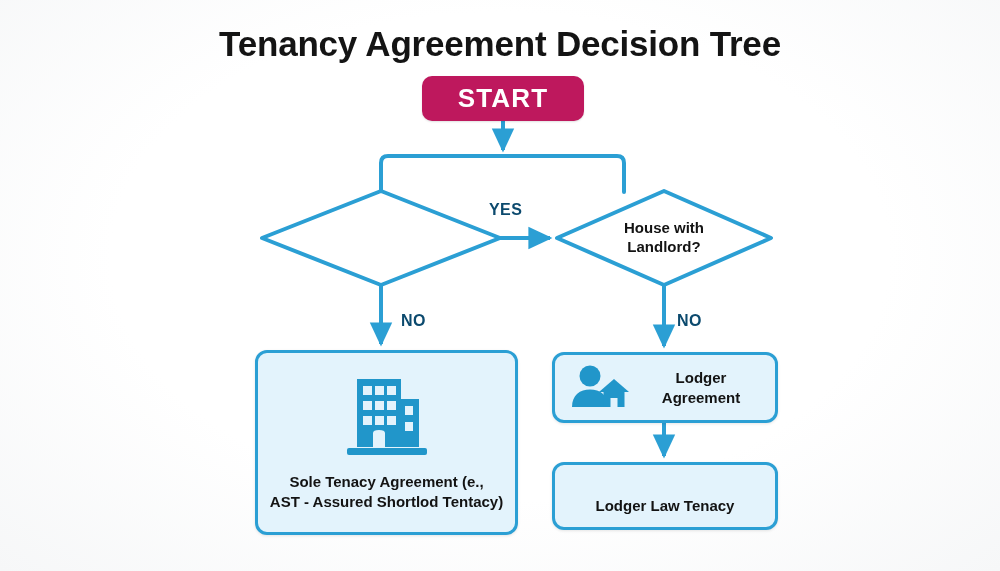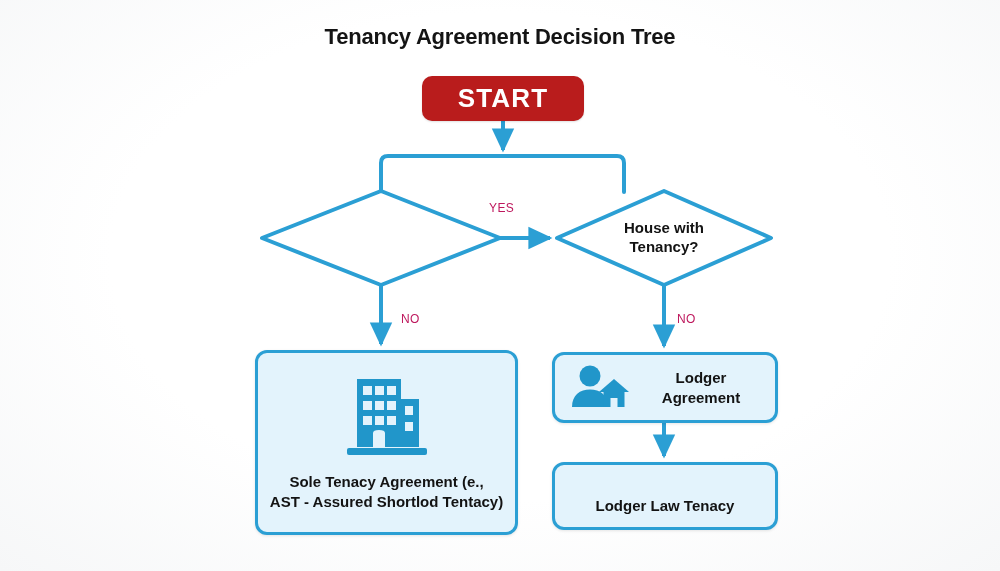--- a/index.html
+++ b/index.html
@@ -30,21 +30,21 @@
     position: absolute;
     inset: 0;
   }
 
   #title {
     position: absolute;
     left: 0;
     right: 0;
     top: 24px;
     text-align: center;
-    font-size: 22px;
+    font-size: 35px;
     font-weight: bold;
     color: #141414;
     letter-spacing: -0.2px;
   }
 
   
   .node {
     position: absolute;
     box-sizing: border-box;
     display: flex;
@@ -52,21 +52,21 @@
     justify-content: center;
     text-align: center;
   }
 
   .start-node {
     left: 422px;
     top: 76px;
     width: 162px;
     height: 45px;
     border-radius: 10px;
-    background: #b91c1c;
+    background: #be185d;
     color: #ffffff;
     font-size: 26px;
     font-weight: bold;
     letter-spacing: 1.2px;
     box-shadow: 0 1px 2px rgba(0,0,0,0.12);
   }
 
   .diamond-wrap {
     position: absolute;
   }
@@ -147,23 +147,23 @@
     height: 68px;
   }
   #box-excluded-text {
     top: 50%;
     transform: translateY(-50%);
   }
 
   
   .edge-label {
     position: absolute;
-    font-size: 12px;
-    font-weight: normal;
-    color: #be185d;
+    font-size: 16px;
+    font-weight: bold;
+    color: #0c4a6e;
     letter-spacing: 0.4px;
   }
   #label-yes { left: 489px; top: 201px; }
   #label-no-left { left: 401px; top: 312px; }
   #label-no-right { left: 677px; top: 312px; }
 </style>
 </head>
 <body>
 
 <div id="canvas">
@@ -194,21 +194,21 @@
     <line x1="664" y1="423" x2="664" y2="456" stroke="#2b9fd4" stroke-width="4" marker-end="url(#arrowhead)"></line>
   </svg>
 
   <div class="node start-node">START</div>
 
 
   <div class="diamond-wrap" style="left:557px; top:191px; width:214px; height:94px;">
     <div class="diamond-label">
       <span>
         <span>House with</span><br>
-        <span>Tenancy?</span>
+        <span>Landlord?</span>
       </span>
     </div>
   </div>
 
   <div class="edge-label" id="label-yes">YES</div>
   <div class="edge-label" id="label-no-left">NO</div>
   <div class="edge-label" id="label-no-right">NO</div>
 
   <div class="result-box" id="box-lodger">
 

